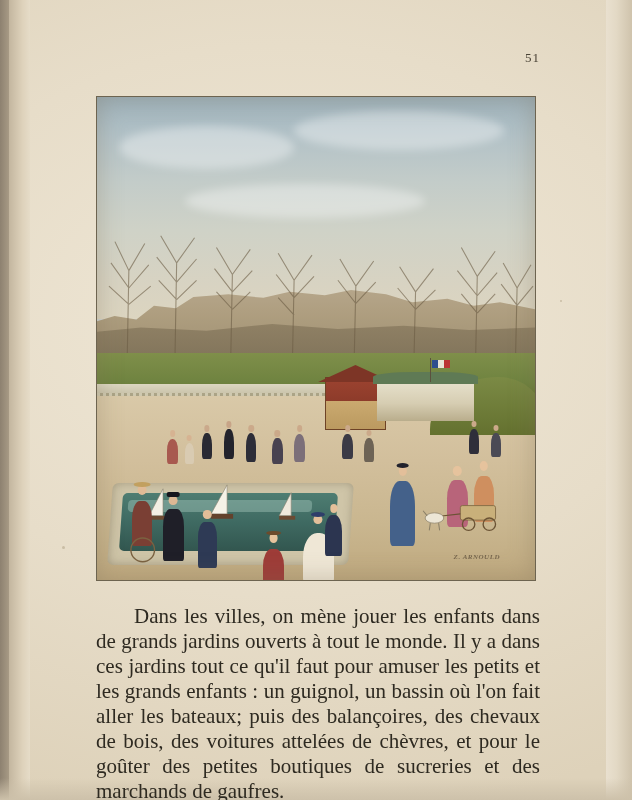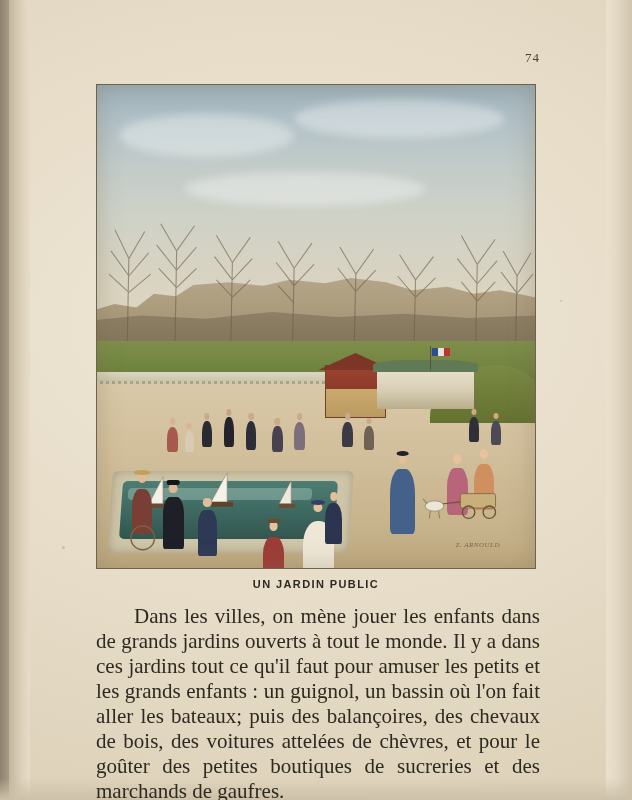--- a/index.html
+++ b/index.html
@@ -64,27 +64,28 @@
     font-size: 13px;
     color: #4a4336;
     letter-spacing: 1px;
     font-family: "Liberation Serif", serif;
   }
 
   
   .plate {
     position: absolute;
     left: 96px;
-    top: 84px;
+    top: 96px;
     width: 440px;
     height: 485px;
     border: 1px solid #6d6450;
     box-sizing: border-box;
     overflow: hidden;
     background: #cfd5d3;
+    font-weight: bold;
   }
   .plate .inner { position: absolute; inset: 0; }
 
   
   .sky {
     position: absolute; left: 0; top: 0; width: 100%; height: 46%;
     background: linear-gradient(to bottom,
       #9fb3bd 0%, #b3c2c7 18%, #c3ccc9 38%, #cfd2c7 60%, #d8d3c2 85%, #dcd5c0 100%);
   }
   .cloud {
@@ -295,21 +296,21 @@
 
   <div class="binding"></div>
   <div class="binding-dark"></div>
   <div class="right-edge"></div>
   <div class="bottom-edge"></div>
 
   <div class="speck" style="left:62px;top:546px;width:3px;height:3px;"></div>
   <div class="speck" style="left:560px;top:300px;width:2px;height:2px;"></div>
   <div class="speck" style="left:120px;top:760px;width:2px;height:2px;"></div>
 
-  <div class="folio">74</div>
+  <div class="folio">51</div>
 
   <div class="plate">
     <div class="inner">
 
       <div class="sky"></div>
       <div class="cloud" style="left:5%;top:6%;width:40%;height:9%;"></div>
       <div class="cloud" style="left:45%;top:3%;width:48%;height:8%;"></div>
       <div class="cloud" style="left:20%;top:18%;width:55%;height:7%;"></div>
 
       <div class="skyline"></div>
@@ -457,17 +458,16 @@
         <ellipse cx="13" cy="26" rx="9" ry="5" fill="#ece6d6" stroke="#8b8068" stroke-width="0.7"></ellipse>
         <path d="M6,24 L2,19" stroke="#8b8068" stroke-width="1"></path>
         <path d="M9,31 L8,38 M17,31 L18,38" stroke="#8b8068" stroke-width="1"></path>
       </svg>
 
       <div class="signature">Z. ARNOULD</div>
       <div class="plate-vignette"></div>
     </div>
   </div>
 
-  <div class="caption">UN JARDIN PUBLIC</div>
 
   <div class="bodytext">Dans les villes, on mène jouer les enfants dans de grands jardins ouverts à tout le monde. Il y a dans ces jardins tout ce qu'il faut pour amuser les petits et les grands enfants : un guignol, un bassin où l'on fait aller les bateaux; puis des balançoires, des chevaux de bois, des voitures attelées de chèvres, et pour le goûter des petites boutiques de sucreries et des marchands de gaufres.</div>
 
 </div>
 
 </body></html>

